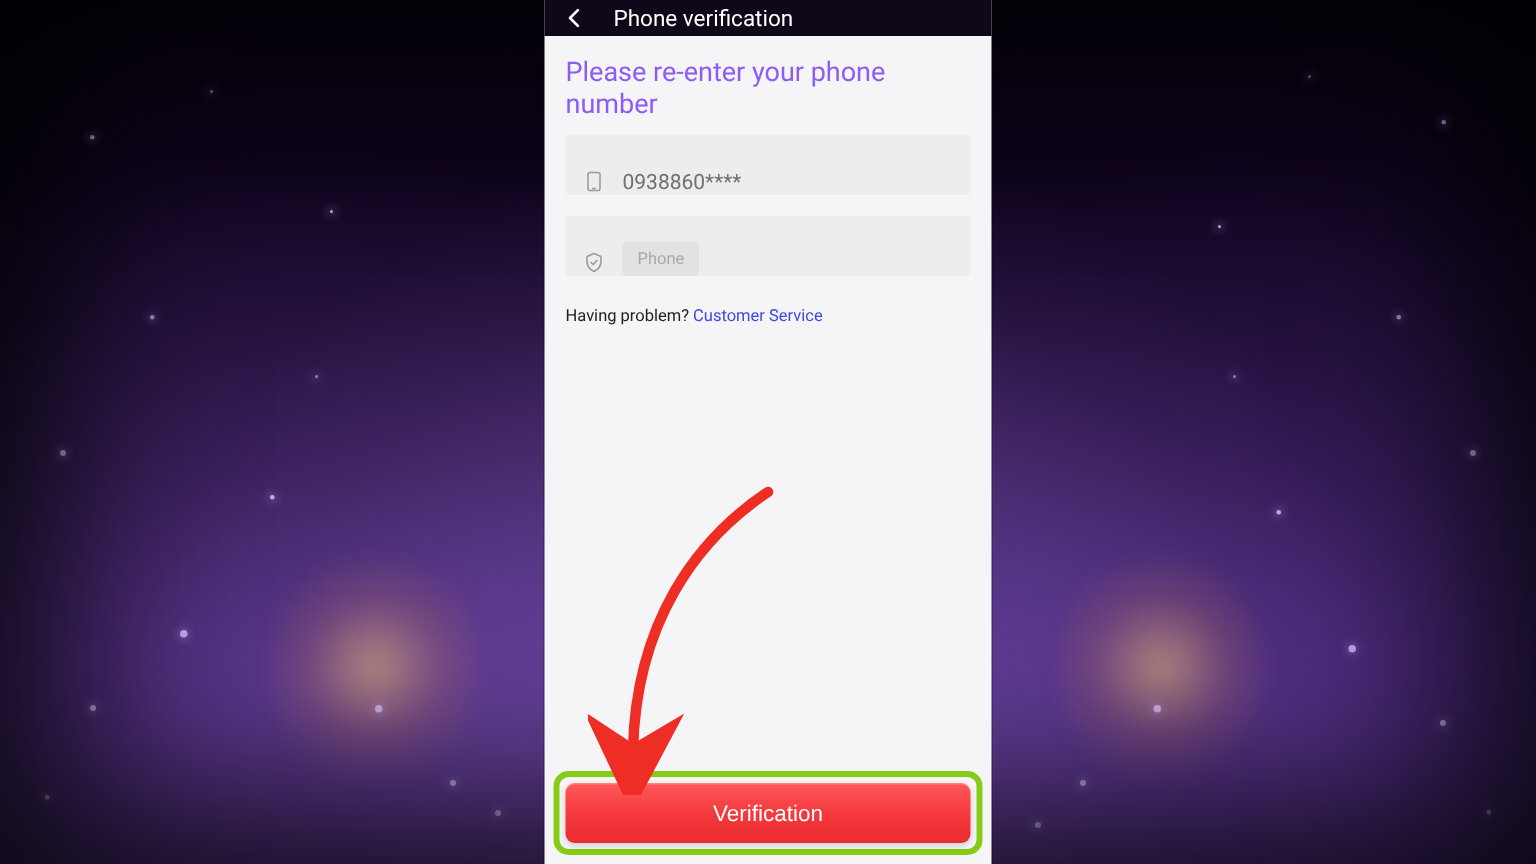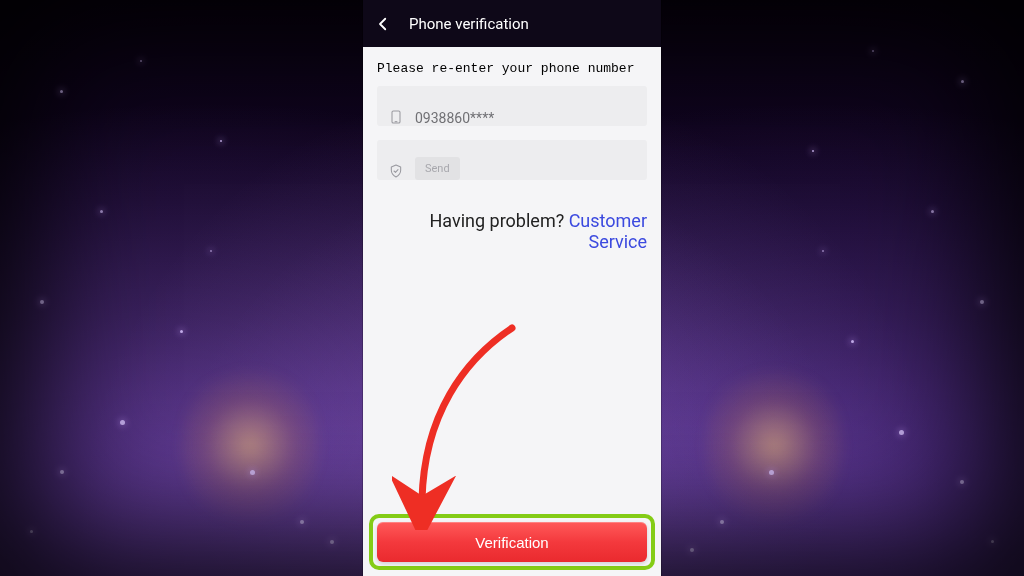--- a/index.html
+++ b/index.html
@@ -27,37 +27,37 @@
   .phone {
     position: absolute;
     left: 50%; top: 0;
     transform: translateX(-50%);
     width: 298px; height: 576px;
     background: #f5f5f7;
     display: flex; flex-direction: column;
     box-shadow: 0 0 0 1px rgba(0,0,0,0.2);
   }
   .topbar {
-    height: 47px;
+    height: 24px;
     background: #0e0818;
     color: #ffffff;
     display: flex; align-items: center;
     padding: 0 10px;
     gap: 10px;
     flex: 0 0 auto;
   }
   .topbar .title { font-size: 15px; font-weight: 400; margin-left: 6px; }
   .back-chevron { width: 20px; height: 20px; display:flex; align-items:center; justify-content:center; color:#fff; cursor:pointer; }
   .content {
     flex: 1 1 auto;
     padding: 14px 14px 0 14px;
     display: flex; flex-direction: column;
     position: relative;
   }
-  .err-msg { color: #000000; font-size: 13px; margin-bottom: 10px; font-family: Liberation Mono, monospace; }
+  .err-msg { color: #8b5cf6; font-size: 18px; margin-bottom: 10px; }
   .field {
     background: #ededef;
     border-radius: 3px;
     height: 40px;
     display: flex; align-items: flex-end;
     padding: 0 10px;
     gap: 10px;
     margin-bottom: 14px;
     color: #9a9aa0;
     font-size: 14px;
@@ -66,21 +66,21 @@
   .field .placeholder { flex: 1 1 auto; color:#9a9aa0; }
   .send-btn {
     background: #e2e2e4;
     color: #a8a8ad;
     font-size: 11px;
     padding: 5px 10px;
     border-radius: 3px;
     flex: 0 0 auto;
     cursor: pointer;
   }
-  .help-row { text-align: right; font-size: 18px; color:#222; margin-top: 16px; }
+  .help-row { text-align: left; font-size: 11px; color:#222; margin-top: 6px; }
   .help-row .link { color: #3b49df; cursor: pointer; }
   .bottom-bar {
     flex: 0 0 auto;
     padding: 6px;
   }
   .highlight-frame {
     border: 4px solid #84cc16;
     border-radius: 10px;
     padding: 4px;
   }
@@ -161,21 +161,21 @@
         <span class="placeholder" style="color:#707074;">0938860****</span>
       </div>
 
       <div class="field">
         <span class="icon-slot">
           <svg viewBox="0 0 24 24" width="16" height="16" fill="none" stroke="#9a9aa0" stroke-width="1.6" stroke-linecap="round" stroke-linejoin="round">
               <path d="M12 3l7 3v5c0 5-3 8-7 10-4-2-7-5-7-10V6l7-3z"></path>
               <polyline points="9 12 11.2 14 15 10"></polyline>
             </svg>
         </span>
-        <span class="send-btn">Send</span>
+        <span class="send-btn">Phone</span>
       </div>
 
       <div class="help-row">
         <span>Having problem? </span><span class="link">Customer Service</span>
       </div>
     </div>
 
     <div class="bottom-bar">
       <div class="highlight-frame">
         <button class="verify-btn">Verification</button>

